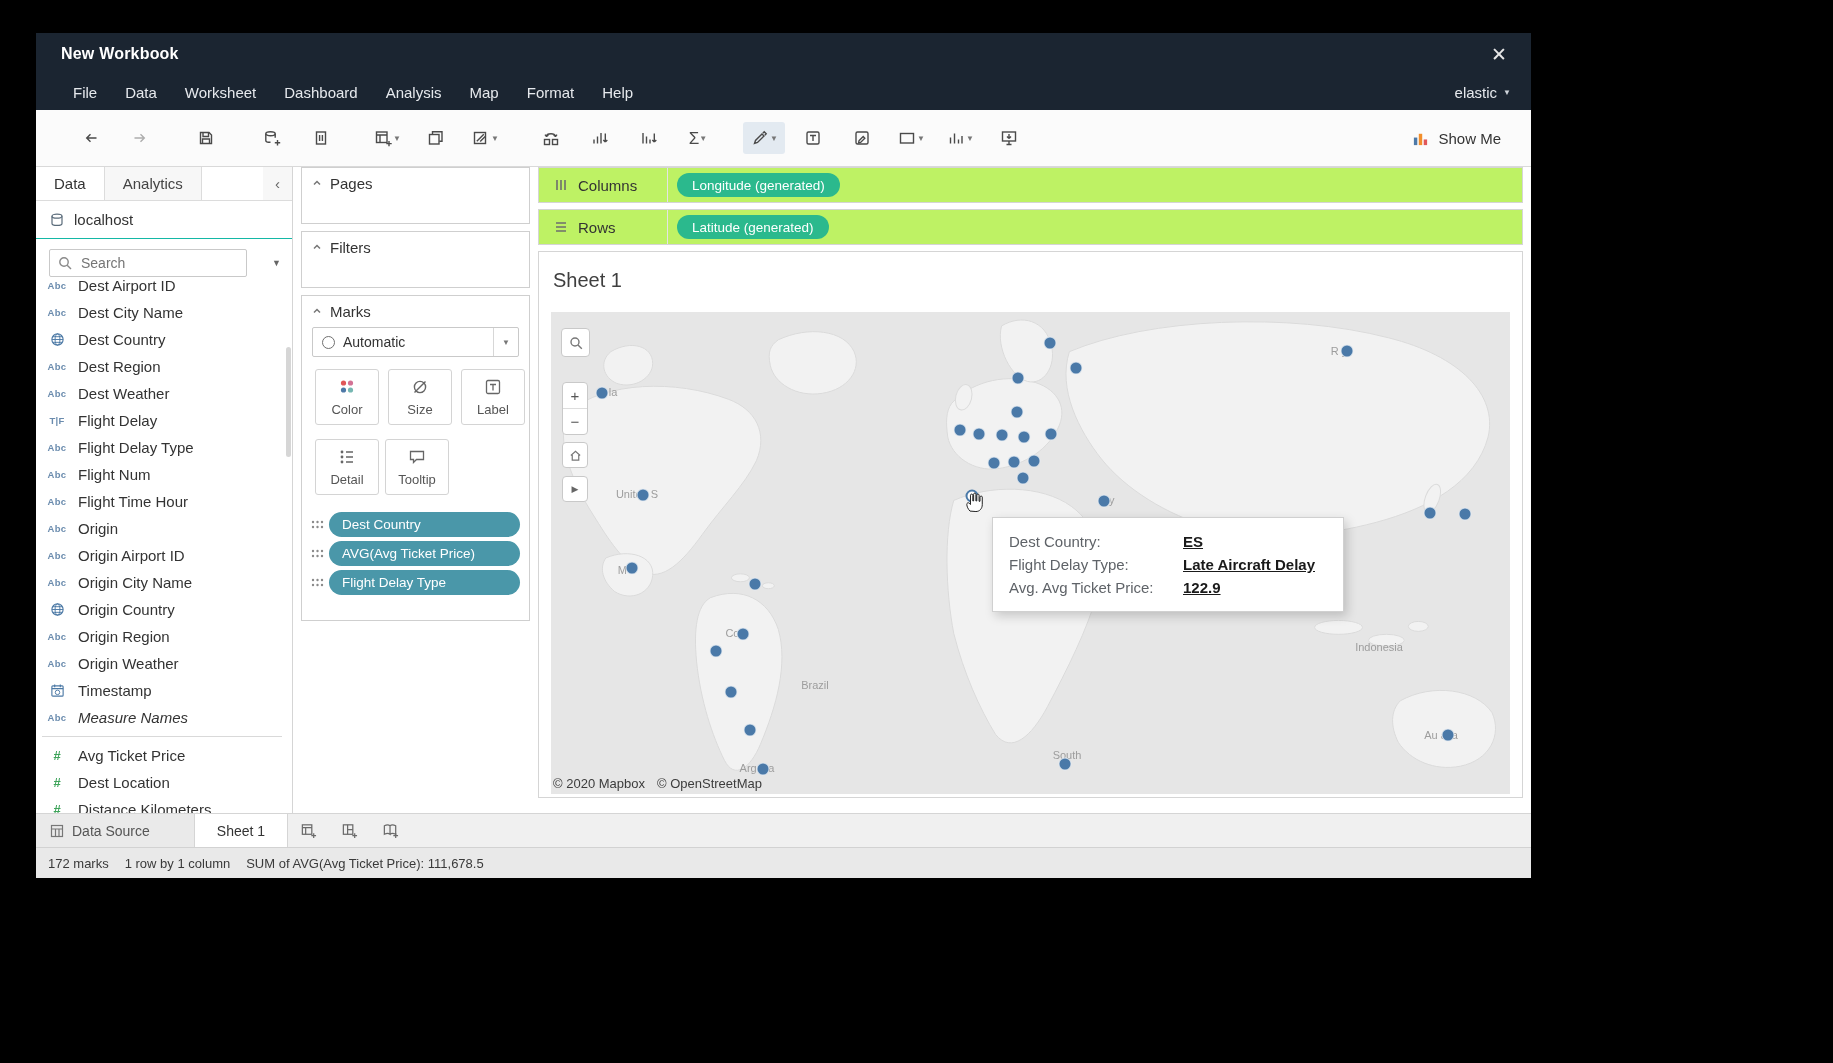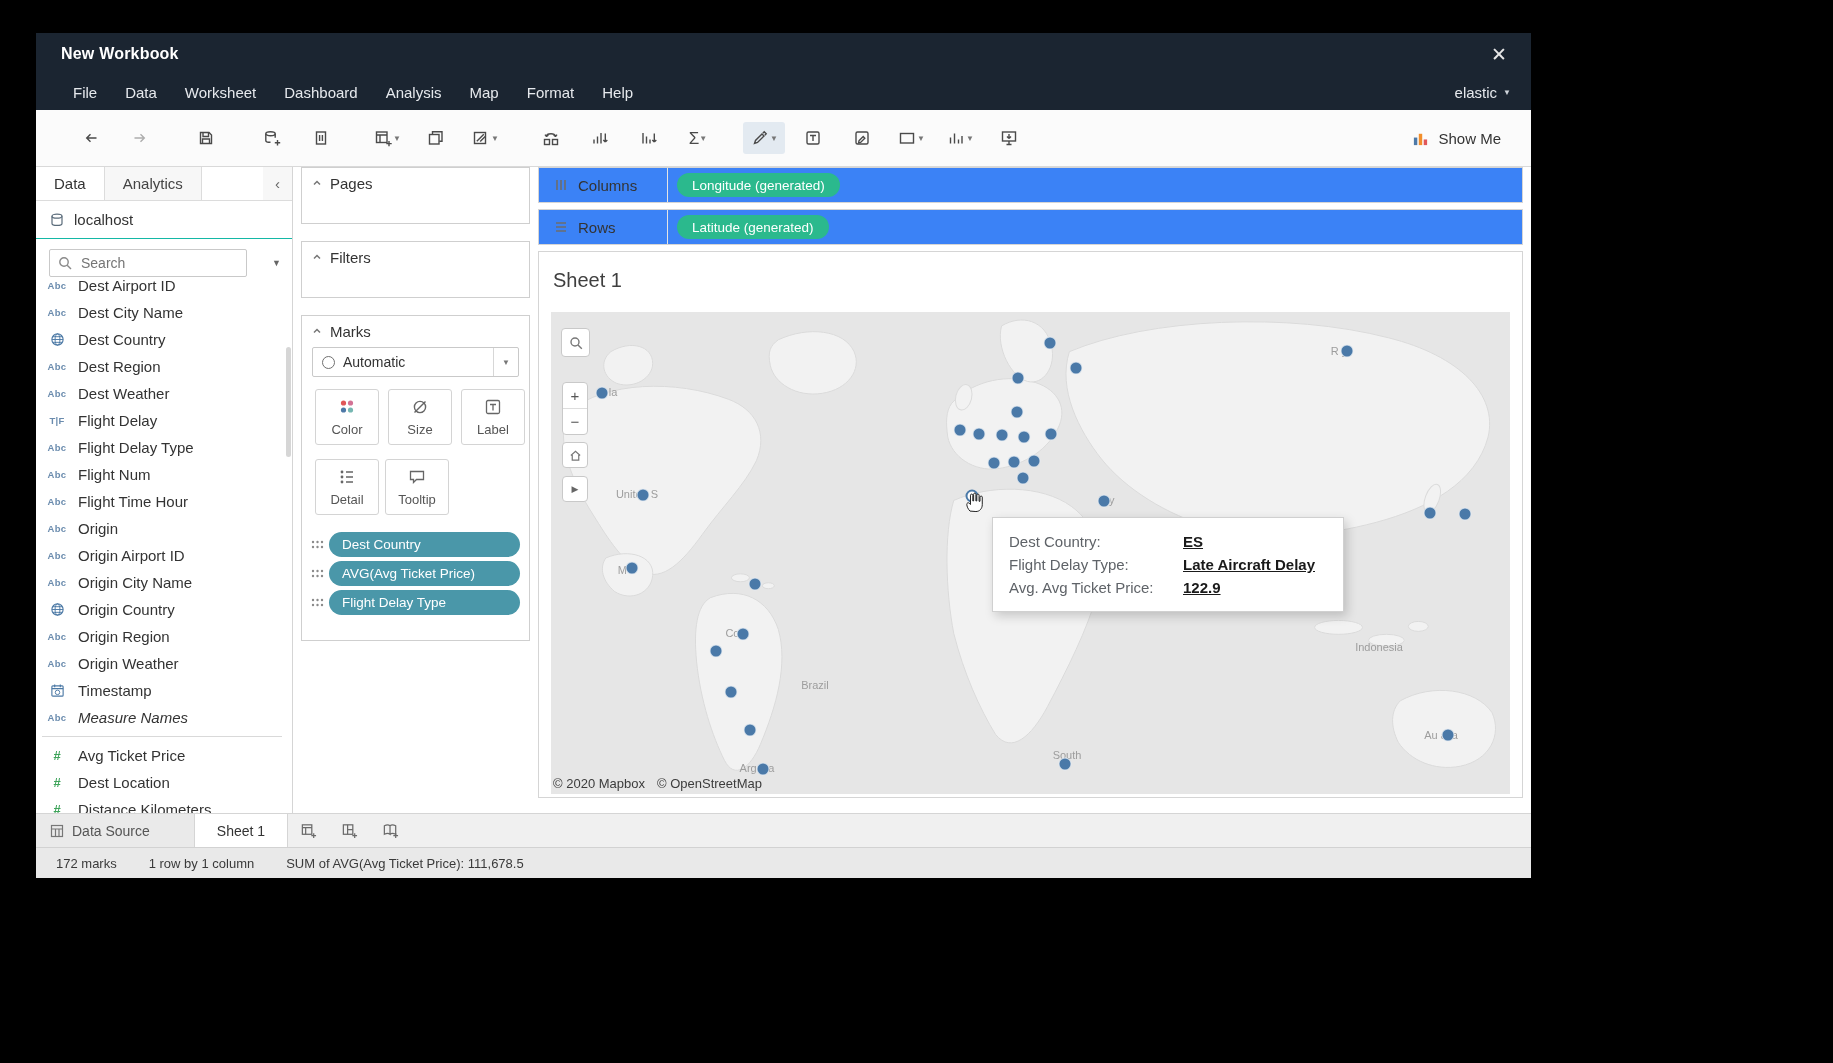--- a/index.html
+++ b/index.html
@@ -50,41 +50,41 @@
   .fcol{width:42px;flex:0 0 42px;display:flex;justify-content:center;align-items:center;}
   .fi{display:inline-flex;}
   .fi-abc{font-size:9.5px;color:#6b8cae;font-weight:bold;letter-spacing:.3px;}
   .fi-num{font-size:13px;color:#3fa45b;font-weight:bold;}
   .f-label.it{font-style:italic;}
   .field-div{height:1px;background:#d9d9d9;margin:5px 10px 5px 6px;}
   .dp-scrollthumb{position:absolute;right:1px;top:180px;width:5px;height:110px;background:#d6d6d6;border-radius:3px;}
 
   
   .shelfpanel{width:245px;flex:0 0 245px;padding:0 8px;box-sizing:border-box;min-height:0;}
-  .card{border:1px solid #cfcfcf;background:#fff;margin-bottom:17px;box-sizing:border-box;}
+  .card{border:1px solid #cfcfcf;background:#fff;margin-bottom:7px;box-sizing:border-box;}
   .card-head{height:30px;display:flex;align-items:center;gap:8px;padding-left:10px;font-size:15px;color:#333;cursor:pointer;}
   .card-head svg{width:10px;height:10px;}
   .card-head svg *{stroke:#777;fill:none;stroke-width:1.5;}
   .card.pages{height:57px;}
   .card.filters{height:57px;}
   .card.marks{height:326px;}
   .marks-dd{margin:1px 10px 0;height:28px;border:1px solid #c9c9c9;border-radius:2px;display:flex;align-items:center;font-size:14px;color:#333;cursor:pointer;}
   .dd-circle{width:11px;height:11px;border:1.4px solid #707070;border-radius:50%;margin:0 8px 0 9px;}
   .dd-caretbox{margin-left:auto;align-self:stretch;width:24px;border-left:1px solid #d7d7d7;display:flex;align-items:center;justify-content:center;}
   .mark-btn-row{display:flex;gap:9px;padding:12px 0 0 13px;}
   .mark-btn{width:62px;height:54px;border:1px solid #d4d4d4;border-radius:3px;display:flex;flex-direction:column;align-items:center;justify-content:center;gap:5px;font-size:13px;color:#555;cursor:pointer;background:#fff;}
   .mark-btn svg{width:20px;height:20px;}
   .mark-pills{margin:17px 9px 0 8px;display:flex;flex-direction:column;gap:4px;}
   .mark-pill-row{display:flex;align-items:center;gap:4px;}
   .detail-dots{flex:0 0 15px;}
   .pill-teal{flex:1;height:25px;border-radius:13px;background:#4a97a9;color:#fff;font-size:13.5px;display:flex;align-items:center;padding-left:13px;cursor:pointer;}
 
   
   .viz{flex:1 1 auto;display:flex;flex-direction:column;padding-right:8px;min-width:0;min-height:0;}
-  .shelf{height:36px;flex:0 0 36px;border:1px solid #d5d5d5;display:flex;align-items:center;background:#3b82f6;margin-bottom:6px;box-sizing:border-box;cursor:default;}
+  .shelf{height:36px;flex:0 0 36px;border:1px solid #d5d5d5;display:flex;align-items:center;background:#bef264;margin-bottom:6px;box-sizing:border-box;cursor:default;}
   .shelf-label{width:114px;flex:0 0 114px;display:flex;align-items:center;gap:9px;padding-left:14px;font-size:15px;color:#333;align-self:stretch;border-right:1px solid #e4e4e4;}
   .shelf-label svg{width:16px;height:16px;}
   .shelf-label svg *{stroke:#6d6d6d;fill:none;stroke-width:1.6;}
   .pill-green{margin-left:9px;height:24px;border-radius:12px;background:#2bb98d;color:#fff;font-size:13.5px;display:flex;align-items:center;padding:0 15px;cursor:pointer;}
   .sheet{flex:1 1 auto;border:1px solid #d5d5d5;margin-bottom:15px;position:relative;background:#fff;min-height:0;}
   .sheet-title{position:absolute;top:17px;left:14px;font-size:20px;color:#3f3f3f;}
 
   
   .map{position:absolute;left:12px;right:12px;top:60px;bottom:3px;background:#e6e6e6;overflow:hidden;cursor:default;}
   .map-svg{position:absolute;inset:0;width:100%;height:100%;}
@@ -104,21 +104,21 @@
   .mc-arrow{left:11px;top:164px;width:26px;height:26px;font-size:9px;color:#666;}
   .map-attrib{position:absolute;left:2px;bottom:3px;font-size:13px;color:#3c3c3c;display:flex;gap:12px;z-index:4;}
   .cursor-hand{position:absolute;z-index:7;pointer-events:none;}
 
   
   .tabsbar{height:33px;flex:0 0 33px;background:#f0f0f0;border-top:1px solid #d5d5d5;display:flex;align-items:stretch;font-size:14px;}
   .tab-ds{display:flex;align-items:center;gap:8px;padding:0 44px 0 14px;color:#555;background:#eaeaea;border-right:1px solid #d5d5d5;cursor:pointer;}
   .tab-sheet{padding:0 22px;background:#fff;color:#333;display:flex;align-items:center;border-right:1px solid #d5d5d5;cursor:pointer;}
   .newtab-btn{width:41px;display:flex;align-items:center;justify-content:center;cursor:pointer;}
   .newtab-btn svg *{stroke:#6a6a6a;fill:none;stroke-width:1.3;}
-  .statusbar{height:30px;flex:0 0 30px;background:#e9e9e9;border-top:1px solid #d2d2d2;display:flex;align-items:center;font-size:13px;color:#3a3a3a;padding-left:20px;gap:32px;}
+  .statusbar{height:30px;flex:0 0 30px;background:#e9e9e9;border-top:1px solid #d2d2d2;display:flex;align-items:center;font-size:13px;color:#3a3a3a;padding-left:12px;gap:16px;}
 </style>
 </head>
 <body>
 
 <div class="window">
 
   <div class="titlebar">
     <span class="tb-title">New Workbook</span>
     <span class="tb-close">✕</span>
   </div>

